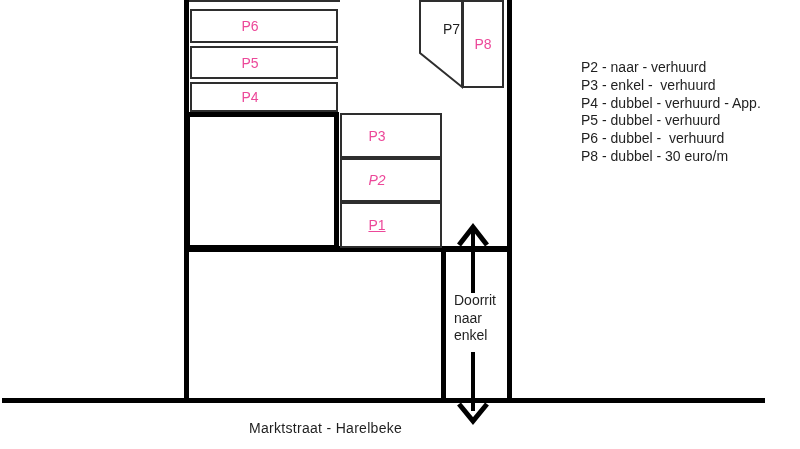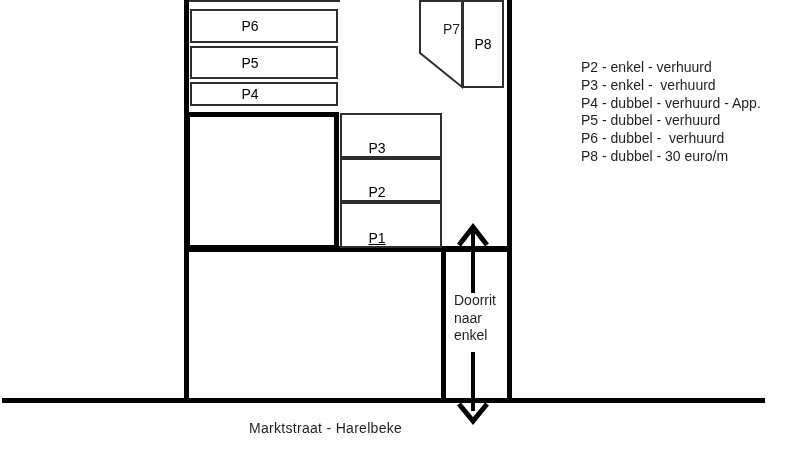--- a/index.html
+++ b/index.html
@@ -15,24 +15,24 @@
   .hline, .vline { position: absolute; background: #000000; }
   .thinline { position: absolute; background: #2e2e2e; }
   .spot {
     position: absolute;
     border: 2px solid #2e2e2e;
     background: #ffffff;
     display: flex;
     align-items: center;
     justify-content: center;
     font-size: 14px;
-    color: #000000;
+    color: #ec4899;
   }
   .spot.offset-a { padding-right: 28px; }  
-  .spot.offset-b { padding-right: 28px; align-items: flex-end; }  
+  .spot.offset-b { padding-right: 28px; }  
   .big-rect {
     position: absolute;
     left: 185px; top: 112px; width: 154px; height: 138px;
     border: 5px solid #000000;
     background: #ffffff;
   }
   .p7-label {
     position: absolute;
     left: 424px; top: 13px; width: 36px; height: 32px;
     display: flex; align-items: center; justify-content: flex-end;
@@ -77,27 +77,27 @@
   <div class="hline" style="left:2px; top:398px; width:763px; height:5px;"></div>
 
   <div class="big-rect"></div>
 
   <div class="spot offset-a" style="left:190px; top:9px;  width:148px; height:34px;">
     <span>P6</span>
   </div>
   <div class="spot offset-a" style="left:190px; top:46px; width:148px; height:33px;">
     <span>P5</span>
   </div>
-  <div class="spot offset-a" style="left:190px; top:82px; width:148px; height:24px;">
+  <div class="spot offset-a" style="left:190px; top:82px; width:148px; height:30px;">
     <span>P4</span>
   </div>
   <div class="spot offset-b" style="left:340px; top:113px; width:102px; height:45px;">
     <span>P3</span>
   </div>
-  <div class="spot offset-b" style="left:340px; top:158px; width:102px; height:44px;">
+  <div class="spot offset-b" style="left:340px; top:158px; width:102px; height:44px;font-style:italic;">
     <span>P2</span>
   </div>
   <div class="spot offset-b" style="left:340px; top:202px; width:102px; height:46px;text-decoration:underline;">
     <span>P1</span>
   </div>
   <div class="spot" style="left:462px; top:0; width:42px; height:88px;">
     <span>P8</span>
   </div>
 
   <svg class="overlay" width="800" height="449" viewBox="0 0 800 449">
@@ -110,21 +110,21 @@
       <line x1="473" y1="352" x2="473" y2="411" stroke-width="4"></line>
       <polyline points="459,404 473,421 487,404" stroke-width="5"></polyline>
     </g>
   </svg>
 
   <div class="p7-label">
     <span>P7</span>
   </div>
 
   <div class="legend">
-    <div class="legend-line">P2 - enkel - verhuurd</div>
+    <div class="legend-line">P2 - naar - verhuurd</div>
     <div class="legend-line">P3 - enkel -  verhuurd</div>
     <div class="legend-line">P4 - dubbel - verhuurd - App.</div>
     <div class="legend-line">P5 - dubbel - verhuurd</div>
     <div class="legend-line">P6 - dubbel -  verhuurd</div>
     <div class="legend-line">P8 - dubbel - 30 euro/m</div>
   </div>
 
   <div class="passage-label">
     <span>Doorrit</span>
     <span>naar</span>

